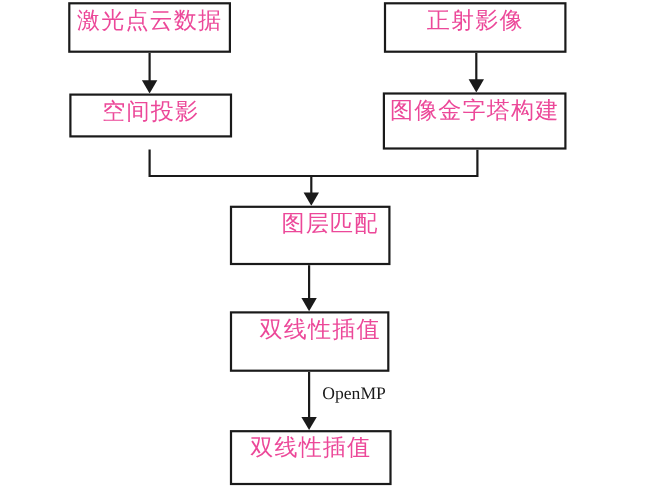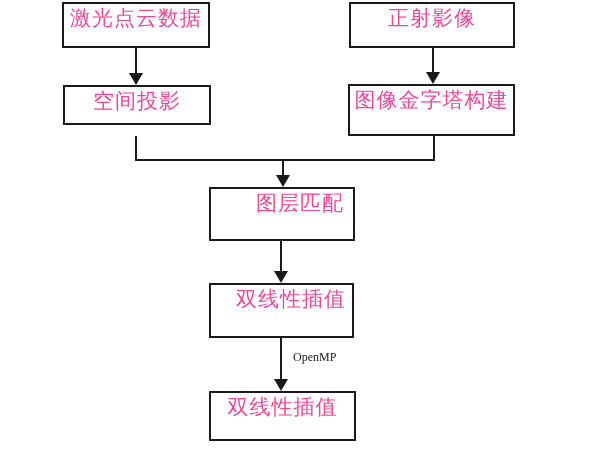--- a/index.html
+++ b/index.html
@@ -30,21 +30,21 @@
     display: flex;
     align-items: flex-start;
     justify-content: center;
     font-size: 21px;
     color: #ec4899;
     letter-spacing: 1px;
     white-space: nowrap;
   }
   .edge-label {
     position: absolute;
-    font-size: 12px;
+    font-size: 16px;
     color: #1a1a1a;
     white-space: nowrap;
   }
 </style>
 </head>
 <body>
 
 <div class="canvas">
 
   <svg class="edges" width="600" height="450" viewBox="0 0 600 450">

